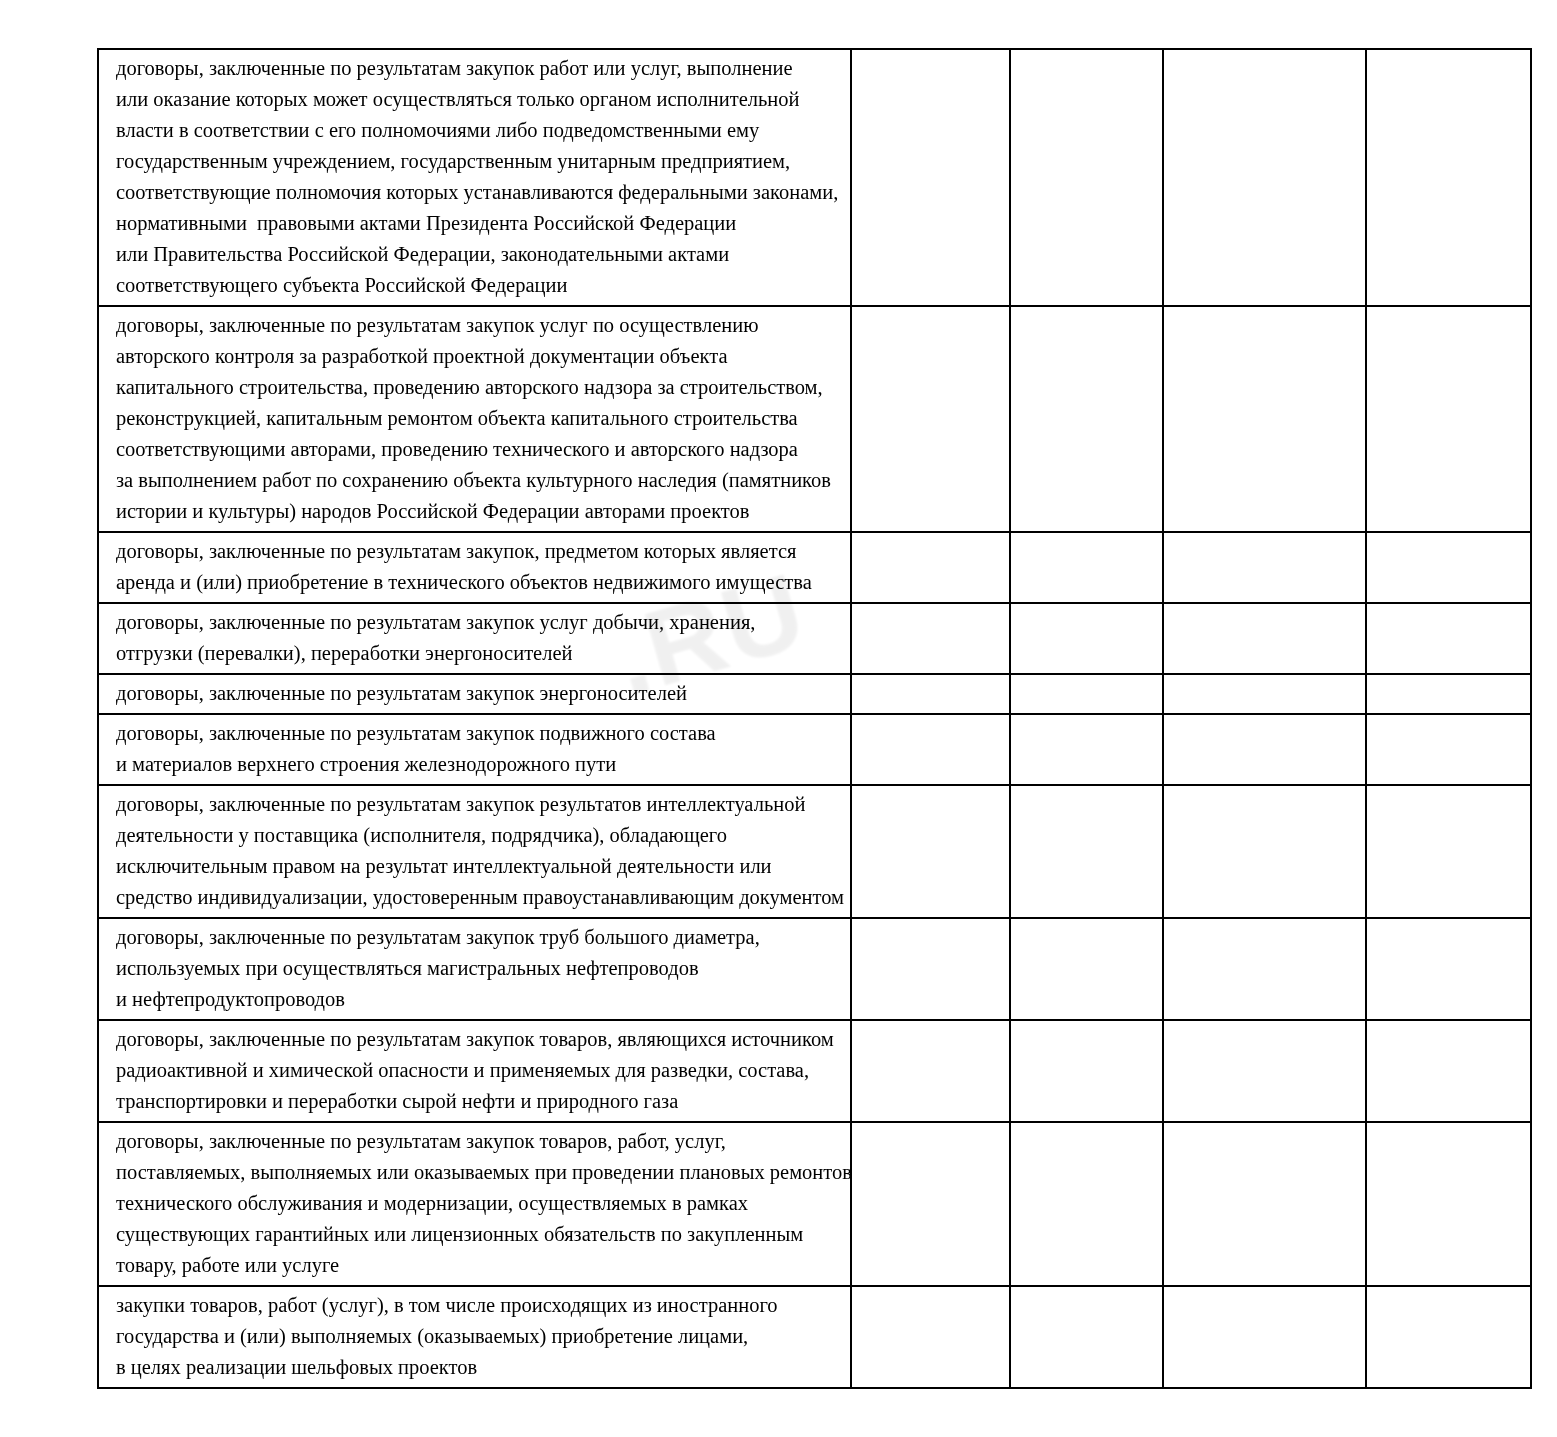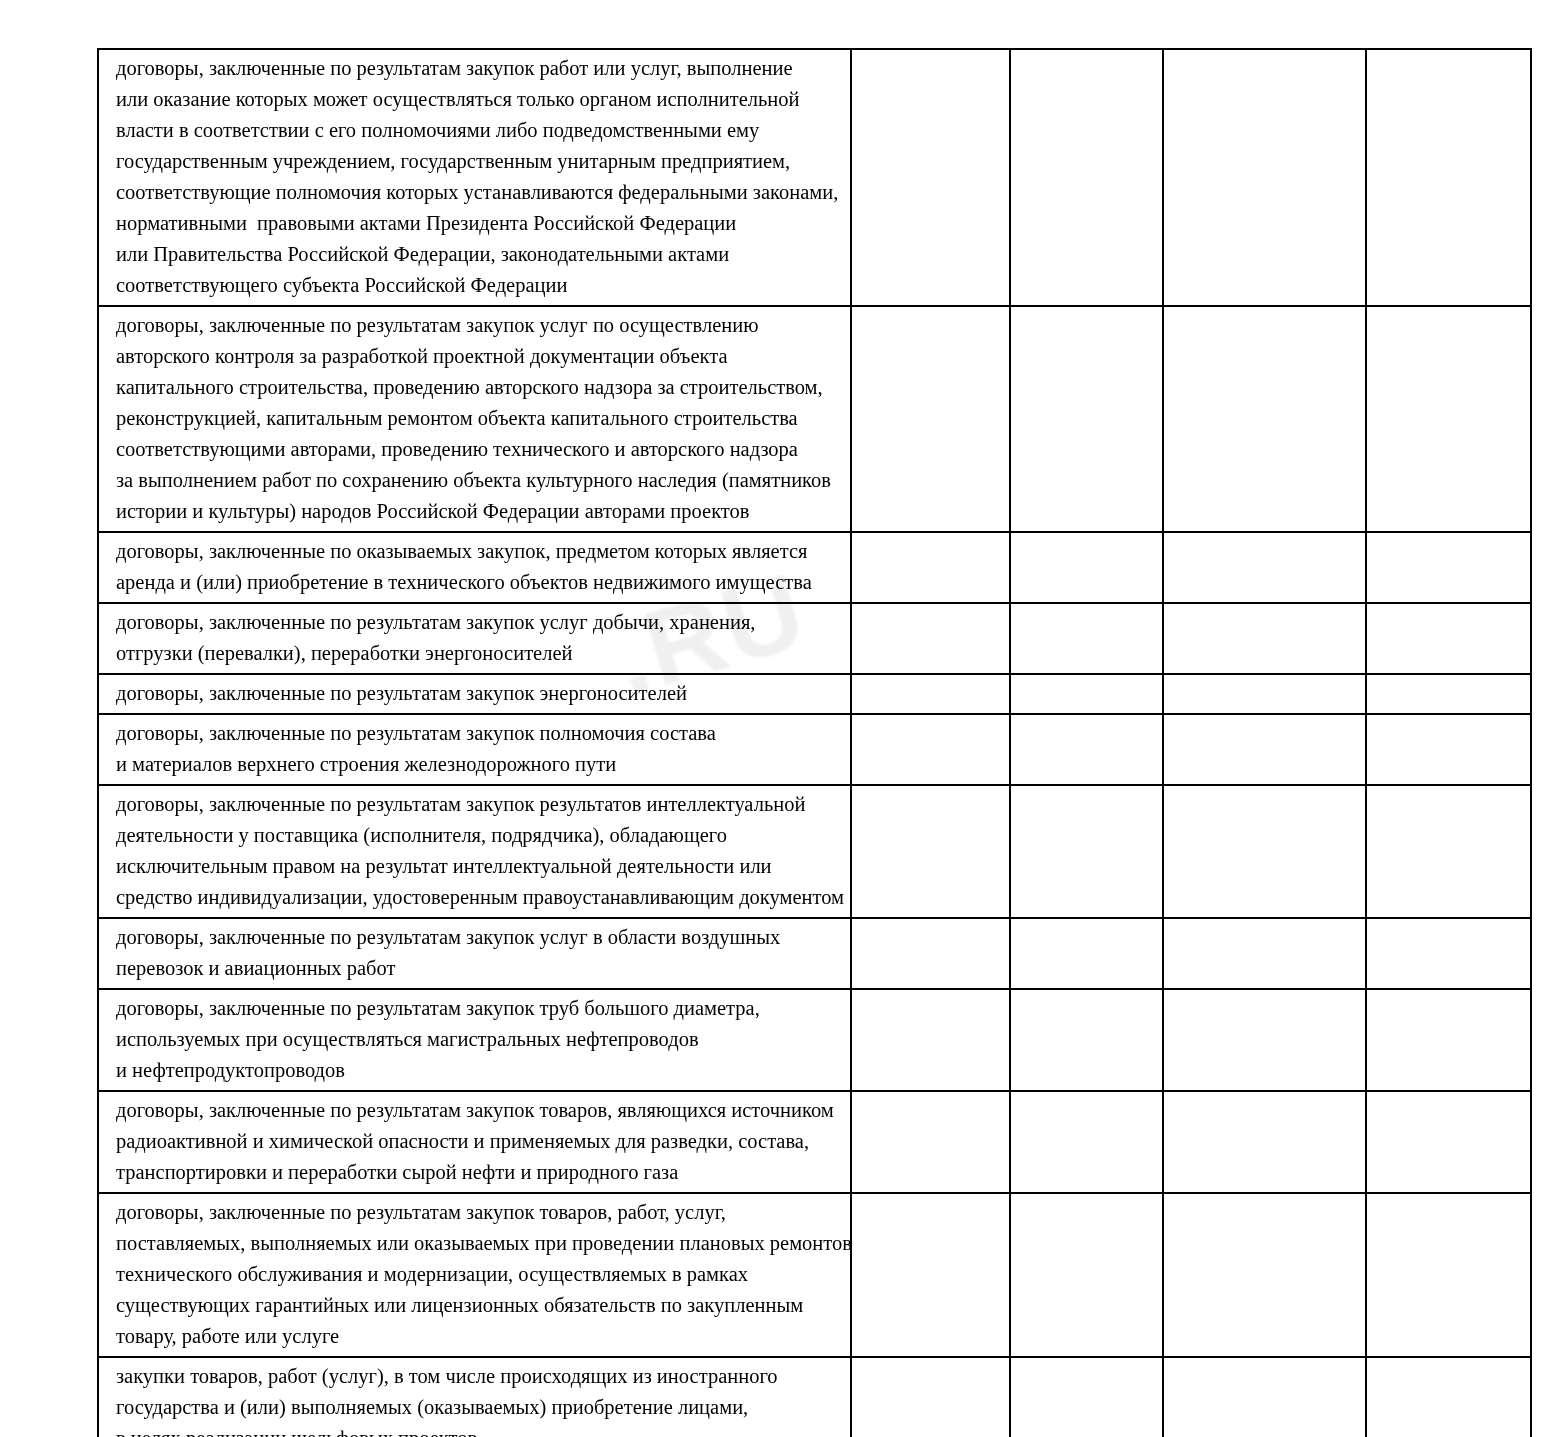--- a/index.html
+++ b/index.html
@@ -135,21 +135,21 @@
           </td>
           <td>
             <div class="blank-cell"></div>
           </td>
           <td>
             <div class="blank-cell"></div>
           </td>
         </tr>
         <tr>
           <td>
-            <div class="cell-text"><span class="ln">договоры, заключенные по оказываемых закупок, предметом которых является</span><span class="ln">аренда и (или) приобретение в технического объектов недвижимого имущества</span></div>
+            <div class="cell-text"><span class="ln">договоры, заключенные по результатам закупок, предметом которых является</span><span class="ln">аренда и (или) приобретение в технического объектов недвижимого имущества</span></div>
           </td>
           <td>
             <div class="blank-cell"></div>
           </td>
           <td>
             <div class="blank-cell"></div>
           </td>
           <td>
             <div class="blank-cell"></div>
           </td>
@@ -186,55 +186,38 @@
           </td>
           <td>
             <div class="blank-cell"></div>
           </td>
           <td>
             <div class="blank-cell"></div>
           </td>
         </tr>
         <tr>
           <td>
-            <div class="cell-text"><span class="ln">договоры, заключенные по результатам закупок полномочия состава</span><span class="ln">и материалов верхнего строения железнодорожного пути</span></div>
+            <div class="cell-text"><span class="ln">договоры, заключенные по результатам закупок подвижного состава</span><span class="ln">и материалов верхнего строения железнодорожного пути</span></div>
           </td>
           <td>
             <div class="blank-cell"></div>
           </td>
           <td>
             <div class="blank-cell"></div>
           </td>
           <td>
             <div class="blank-cell"></div>
           </td>
           <td>
             <div class="blank-cell"></div>
           </td>
         </tr>
         <tr>
           <td>
             <div class="cell-text"><span class="ln">договоры, заключенные по результатам закупок результатов интеллектуальной</span><span class="ln">деятельности у поставщика (исполнителя, подрядчика), обладающего</span><span class="ln">исключительным правом на результат интеллектуальной деятельности или</span><span class="ln">средство индивидуализации, удостоверенным правоустанавливающим документом</span></div>
-          </td>
-          <td>
-            <div class="blank-cell"></div>
-          </td>
-          <td>
-            <div class="blank-cell"></div>
-          </td>
-          <td>
-            <div class="blank-cell"></div>
-          </td>
-          <td>
-            <div class="blank-cell"></div>
-          </td>
-        </tr>
-        <tr>
-          <td>
-            <div class="cell-text"><span class="ln">договоры, заключенные по результатам закупок услуг в области воздушных</span><span class="ln">перевозок и авиационных работ</span></div>
           </td>
           <td>
             <div class="blank-cell"></div>
           </td>
           <td>
             <div class="blank-cell"></div>
           </td>
           <td>
             <div class="blank-cell"></div>
           </td>

